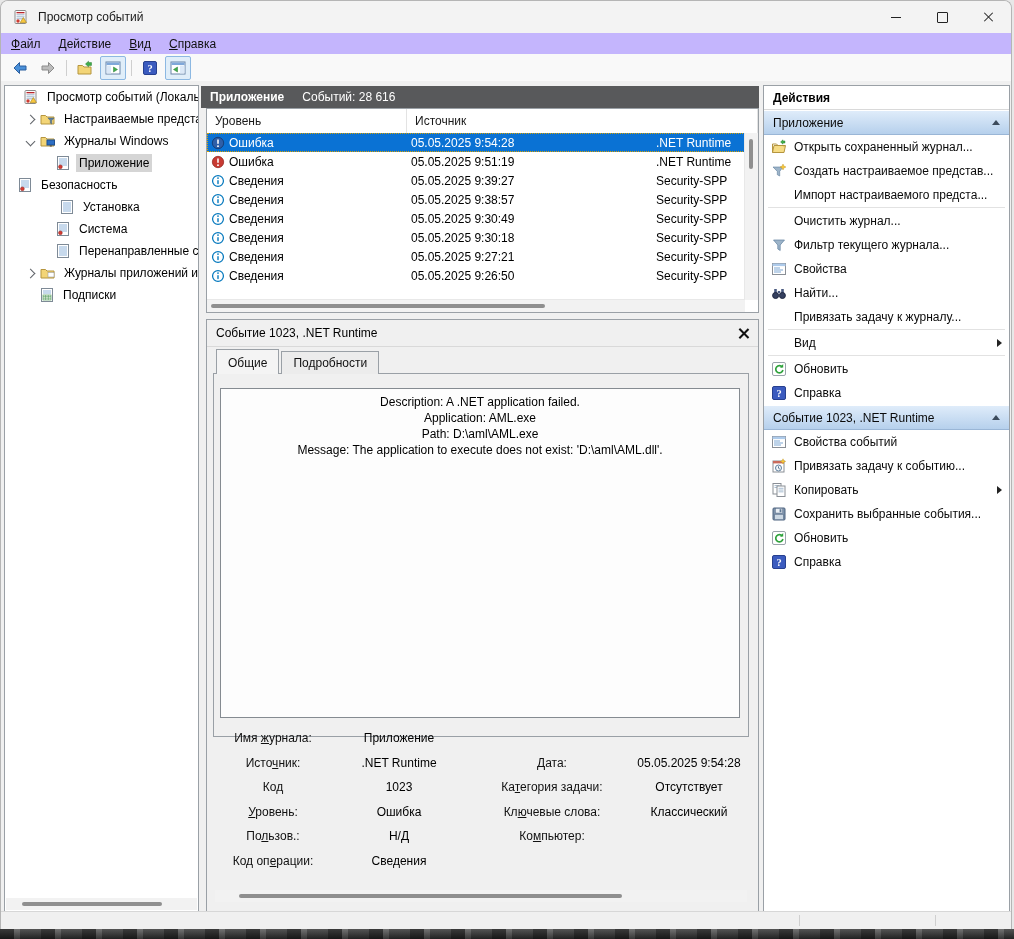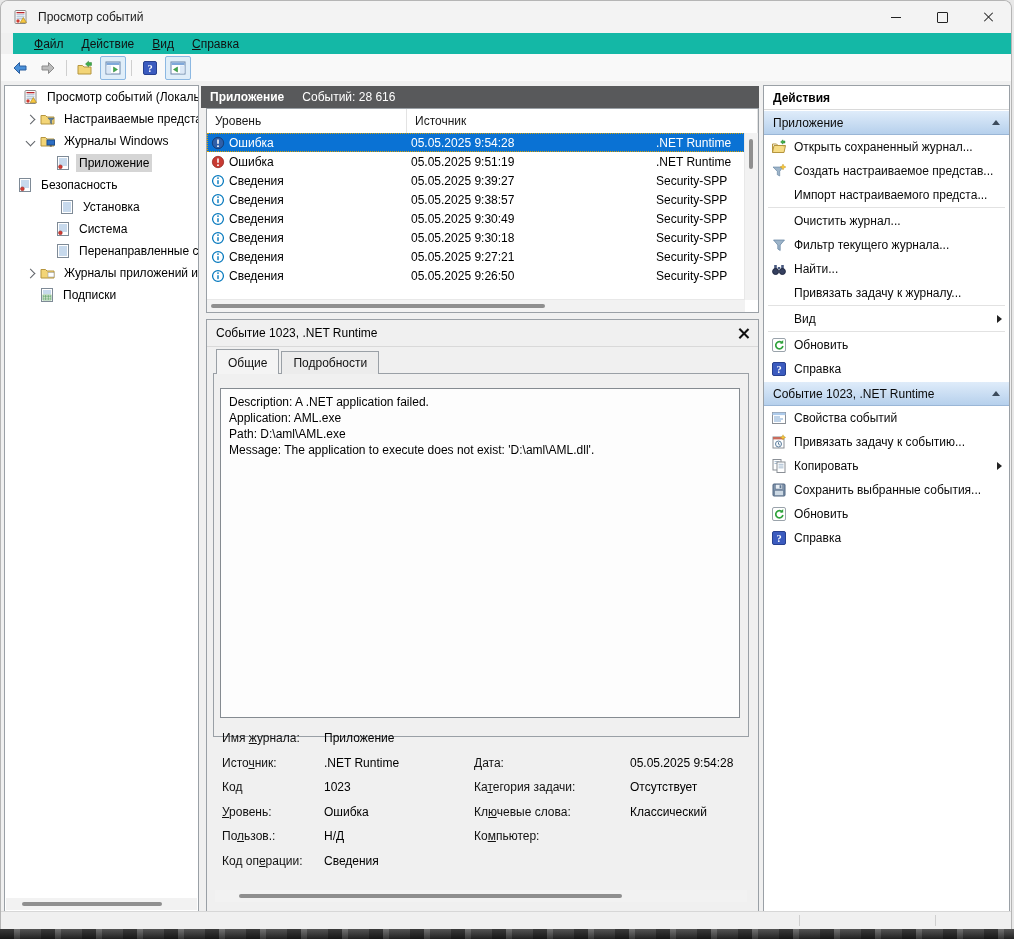--- a/index.html
+++ b/index.html
@@ -1,32 +1,32 @@
 <!DOCTYPE html>
 <html><head>
 <meta charset="utf-8">
 <style>
   html,body{margin:0;padding:0;background:#e8e8e8;}
   body{width:1014px;height:939px;font-family:"Liberation Sans",sans-serif;font-size:12px;color:#000;-webkit-font-smoothing:antialiased;}
   u{text-decoration:underline;}
   .window{position:relative;width:1012px;height:929px;background:#f0f0f0;border:1px solid #b5b5b5;border-bottom:none;
-          border-radius:8px 8px 0 0;overflow:hidden;box-sizing:border-box;}
+          border-radius:8px 8px 0 0;overflow:hidden;box-sizing:border-box;text-align:center;}
   
   .titlebar{position:absolute;left:0;top:0;right:0;height:32px;background:#f3f3f3;display:flex;align-items:center;}
   .titlebar .app-ico{margin-left:12px;}
   .title-text{margin-left:9px;font-size:12px;color:#1a1a1a;}
   .win-btns{margin-left:auto;display:flex;height:32px;}
   .win-btn{width:46px;height:32px;display:flex;align-items:center;justify-content:center;position:relative;}
   .glyph-min{width:10px;height:1px;background:#222;}
   .glyph-max{width:9px;height:9px;border:1px solid #222;border-radius:1px;}
   .glyph-close{position:relative;width:12px;height:12px;}
   .glyph-close::before,.glyph-close::after{content:"";position:absolute;left:5.5px;top:0;width:1px;height:12px;background:#222;}
   .glyph-close::before{transform:rotate(45deg);}  .glyph-close::after{transform:rotate(-45deg);}
   
-  .menubar{position:absolute;left:12px;top:32px;right:0;height:21px;background:#14b8a6;display:flex;align-items:center;padding-left:12px;}
+  .menubar{position:absolute;left:0;top:32px;right:0;height:21px;background:#c4b5fd;display:flex;align-items:center;padding-left:1px;}
   .menu-item{padding:2px 9px;color:#111;}
   
   .toolbar{position:absolute;left:0;top:53px;right:0;height:27px;background:#f9f9f9;border-bottom:1px solid #dcdcdc;display:flex;align-items:center;padding-left:5px;}
   .tb-btn{width:24px;height:22px;display:flex;align-items:center;justify-content:center;margin:0 1px;border:1px solid transparent;border-radius:2px;}
   .tb-btn.toggled{background:#e0eef9;border-color:#8cb8e2;}
   .tb-sep{width:1px;height:16px;background:#cfcfcf;margin:0 4px;}
   .ico{display:inline-block;width:16px;height:16px;line-height:0;flex:0 0 16px;}
   .ico svg{width:16px;height:16px;}
   .ico14{width:14px;height:14px;flex:0 0 14px;}
   .ico14 svg{width:14px;height:14px;}
@@ -501,20 +501,30 @@
           <span class="a-label">Очистить журнал...</span>
         </div>
         <div class="action-item">
           <span class="ico"><svg viewBox="0 0 16 16">
               <path d="M2.5 3h11L9.2 8v5.5L6.8 12V8z" fill="#9db4c9" stroke="#5f7f9e" stroke-width=".7"></path>
             </svg></span>
           <span class="a-label">Фильтр текущего журнала...</span>
         </div>
         <div class="action-item">
           <span class="ico"><svg viewBox="0 0 16 16">
+              <rect x="1.5" y="2.5" width="13" height="11" fill="#fff" stroke="#8a8f96"></rect>
+              <rect x="1.5" y="2.5" width="13" height="2.6" fill="#aecbeb"></rect>
+              <rect x="3" y="6.5" width="6" height="1" fill="#7ea7d4"></rect>
+              <rect x="3" y="8.5" width="9" height="1" fill="#7ea7d4"></rect>
+              <rect x="3" y="10.5" width="7" height="1" fill="#7ea7d4"></rect>
+            </svg></span>
+          <span class="a-label">Свойства</span>
+        </div>
+        <div class="action-item">
+          <span class="ico"><svg viewBox="0 0 16 16">
               <path d="M3.2 4h2.6v5H3.2zM10.2 4h2.6v5h-2.6z" fill="#4a5a80"></path>
               <rect x="6.8" y="6" width="2.4" height="2.2" fill="#4a5a80"></rect>
               <circle cx="4.6" cy="10.5" r="3" fill="#35405f" stroke="#1e2640"></circle>
               <circle cx="11.4" cy="10.5" r="3" fill="#35405f" stroke="#1e2640"></circle>
             </svg></span>
           <span class="a-label">Найти...</span>
         </div>
         <div class="action-item">
           <span class="no-ico"></span>
           <span class="a-label">Привязать задачу к журналу...</span>

